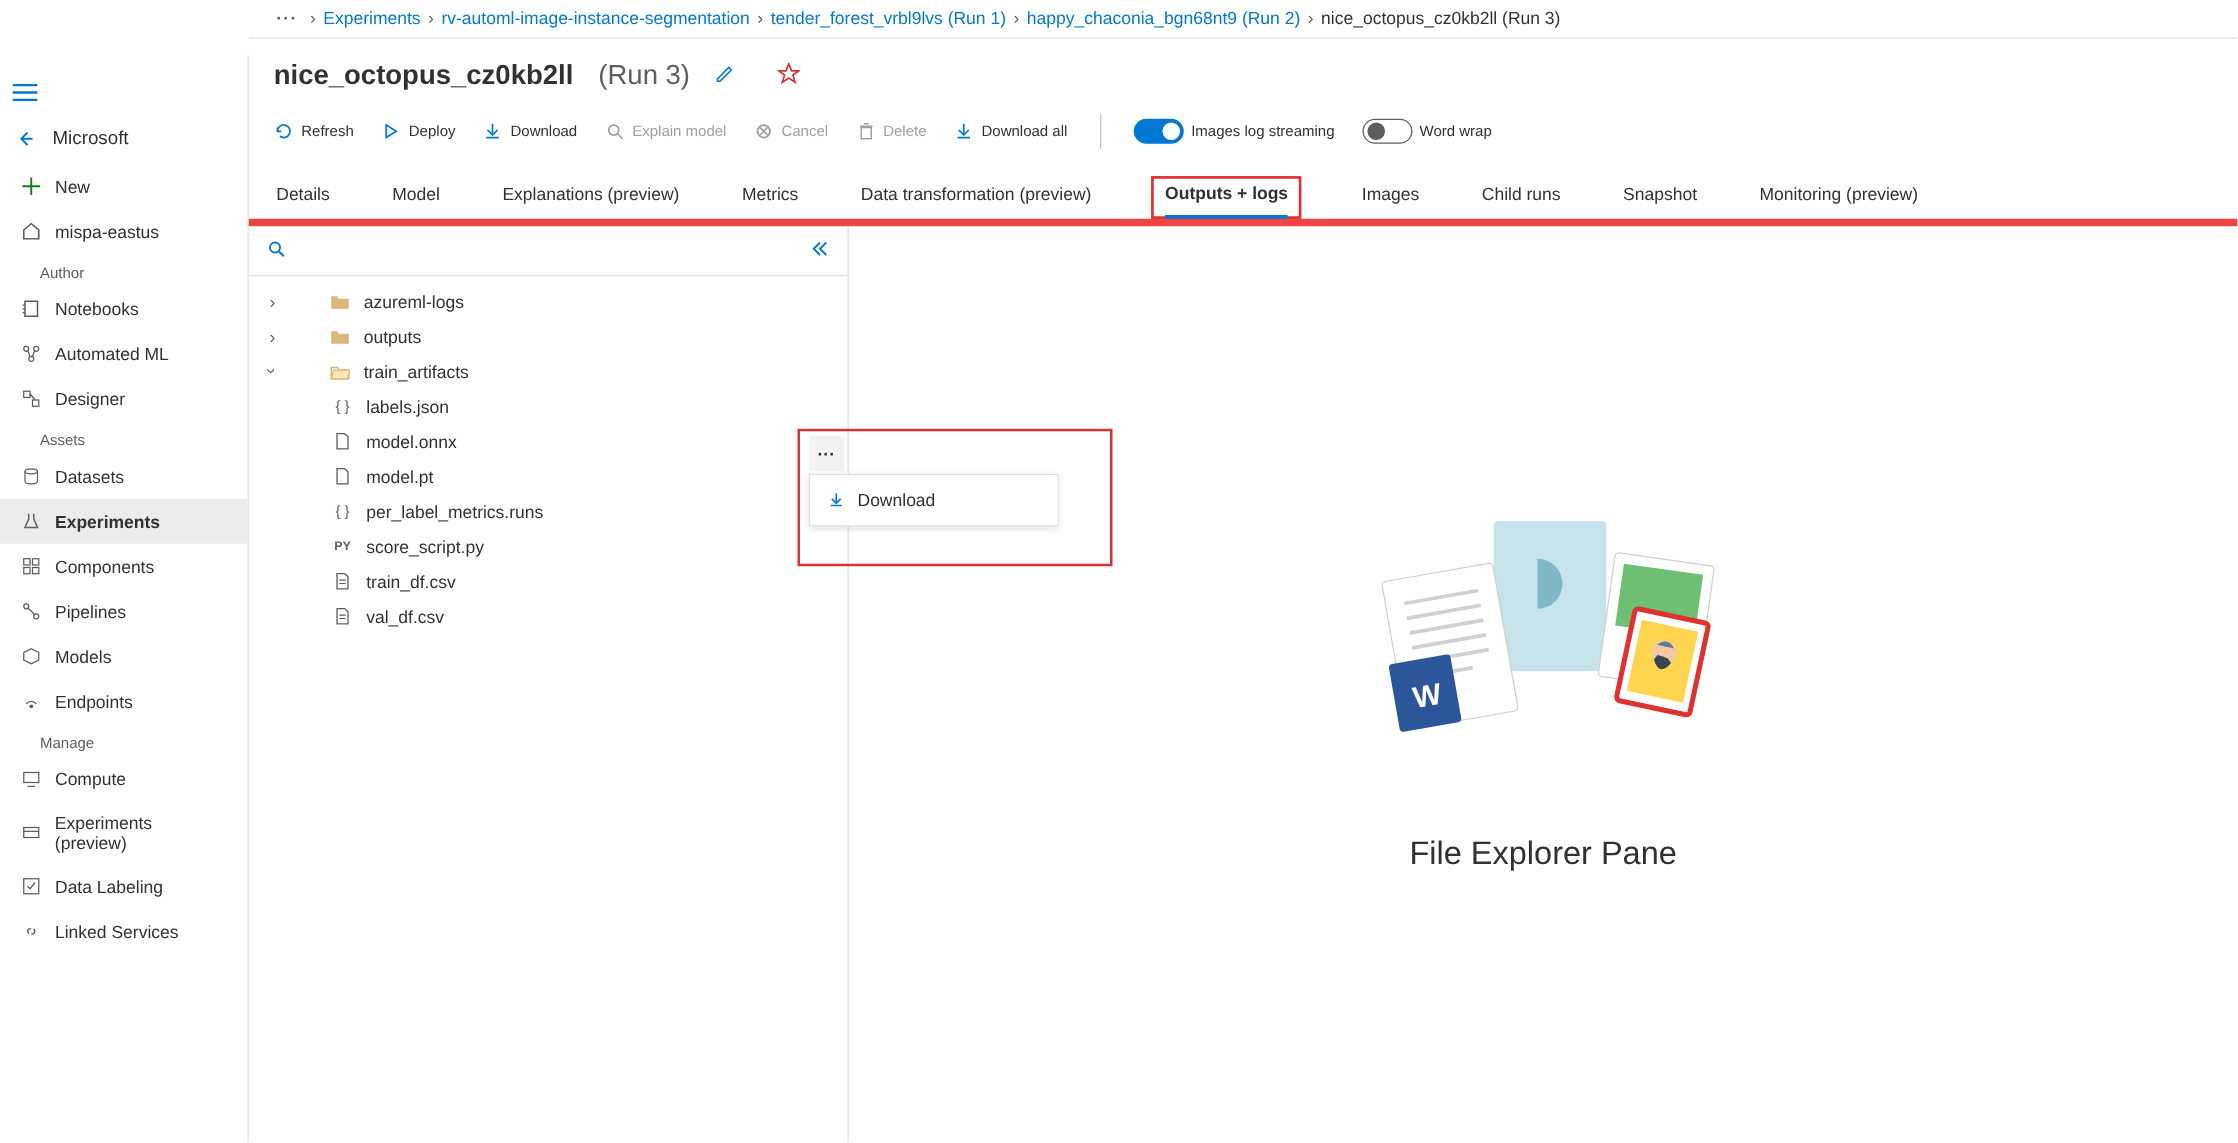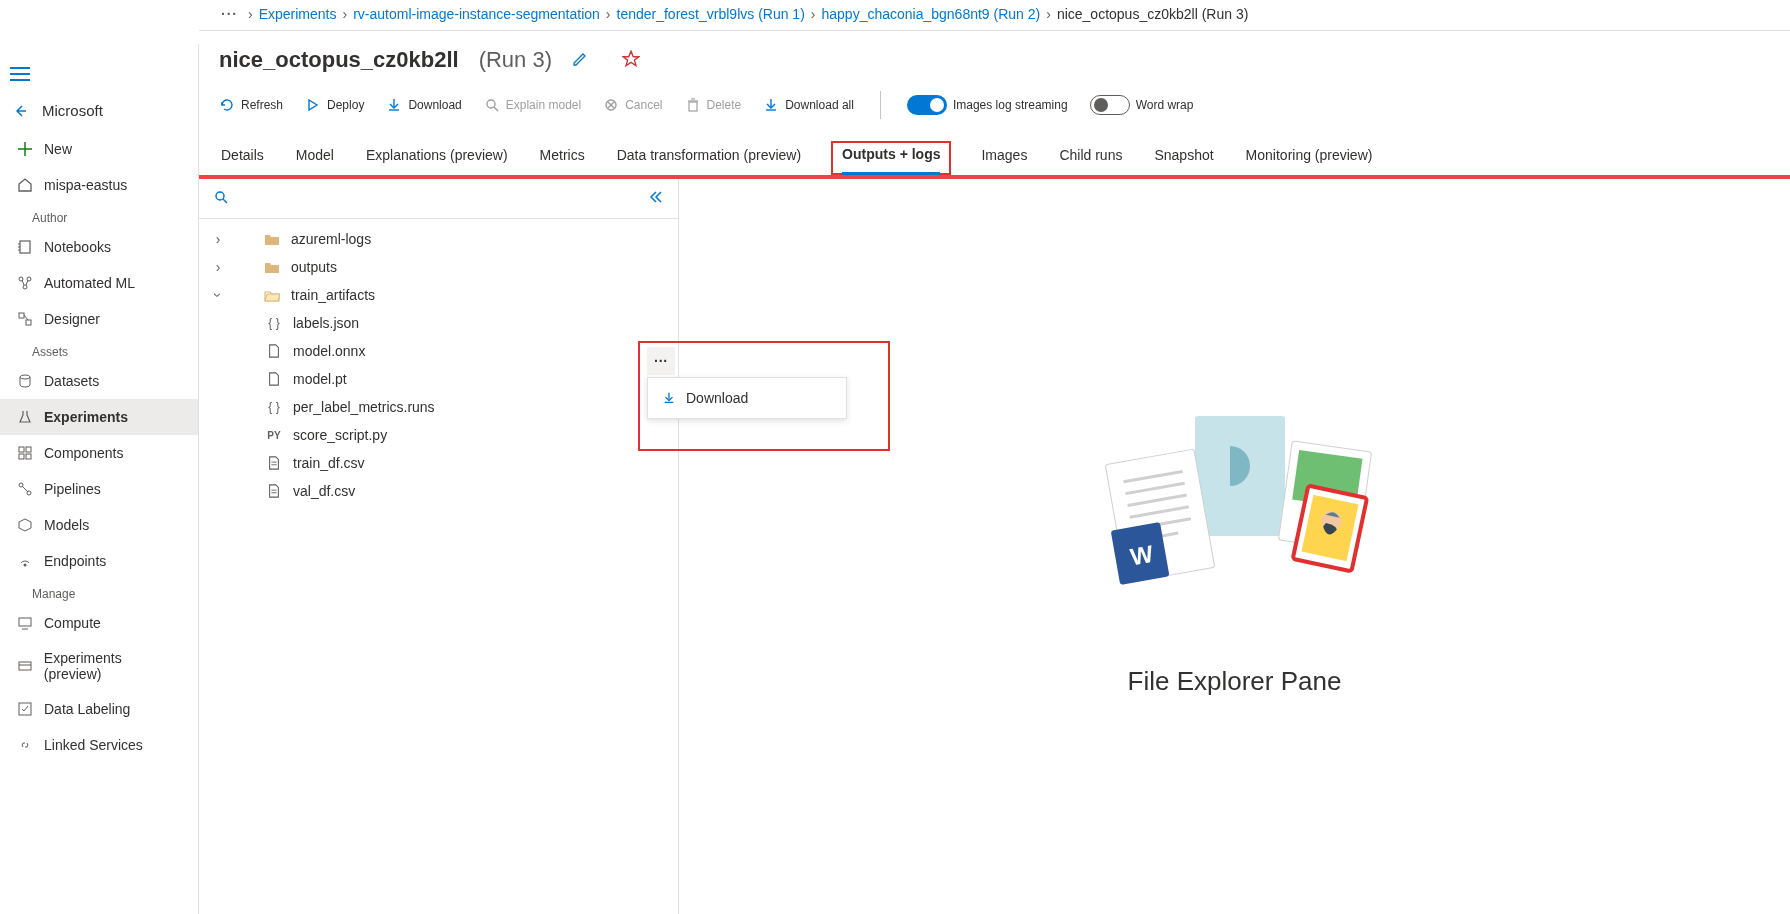--- a/index.html
+++ b/index.html
@@ -31,21 +31,21 @@
 .toolbar .tb-btn { display: flex; align-items: center; gap: 6px; cursor: pointer; font-size: 12px; }
 .toolbar .tb-btn.disabled { color: #a19f9d; cursor: default; }
 .toolbar .tb-btn .tb-icon { width: 16px; height: 16px; display: flex; align-items: center; justify-content: center; }
 .toolbar .divider { width: 1px; height: 28px; background: #c8c6c4; margin: 0 4px; }
 .toggle { width: 40px; height: 20px; border-radius: 10px; position: relative; cursor: pointer; }
 .toggle.on { background: #0078d4; }
 .toggle.off { background: #fff; border: 1px solid #605e5c; }
 .toggle .knob { width: 14px; height: 14px; border-radius: 50%; position: absolute; top: 3px; }
 .toggle.on .knob { background: #fff; right: 3px; }
 .toggle.off .knob { background: #605e5c; left: 3px; top: 2px; }
-.tabs { display: flex; gap: 28px; padding: 18px 20px 0 20px; border-bottom: 4px solid #ef4444; font-size: 14px; }
+.tabs { display: flex; gap: 46px; padding: 18px 20px 0 20px; border-bottom: 6px solid #ef4444; font-size: 14px; }
 .tabs .tab { padding: 0 2px 12px 2px; cursor: pointer; position: relative; }
 .tabs .tab.active { font-weight: 600; }
 .tabs .tab.active::after { content: ""; position: absolute; bottom: -1px; left: 0; right: 0; height: 3px; background: #0078d4; }
 .tabs .tab.highlight-box { outline: 2px solid #e03030; outline-offset: -2px; padding: 4px 10px 12px 10px; border: 1px solid #e03030; margin-top: -6px; }
 .tabs .tab.highlight-box::after { left: 10px; right: 10px; }
 .content { flex: 1; display: flex; }
 .tree-pane { width: 480px; border-right: 1px solid #e1e1e1; position: relative; }
 .tree-header { display: flex; align-items: center; justify-content: space-between; padding: 10px 14px; border-bottom: 1px solid #e1e1e1; }
 .tree-header .search-icon svg { width: 16px; height: 16px; stroke: #0078d4; fill: none; }
 .tree-header .collapse-icon svg { width: 16px; height: 16px; stroke: #0078d4; fill: none; }

